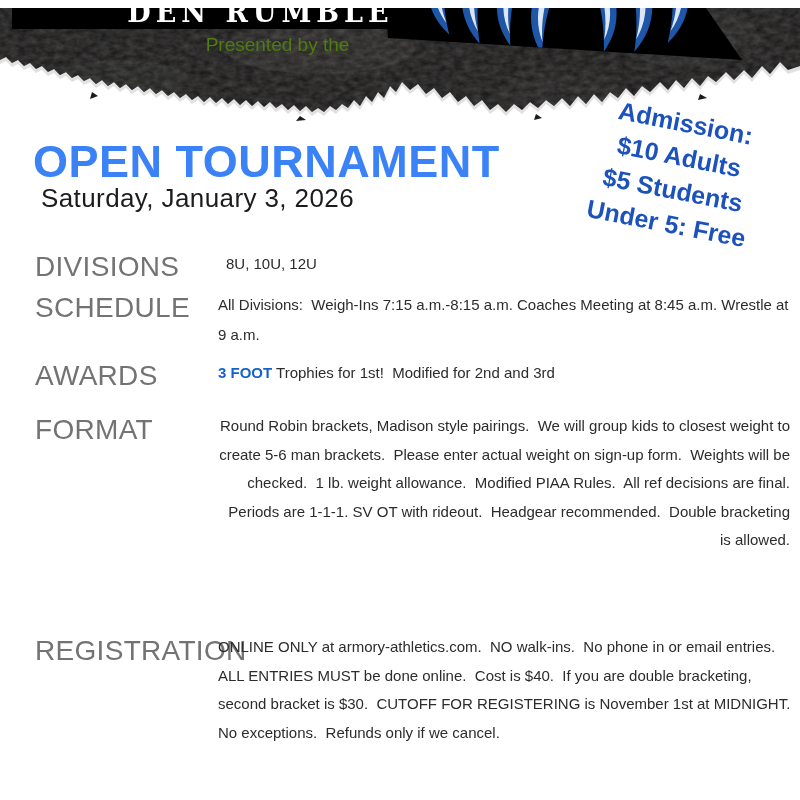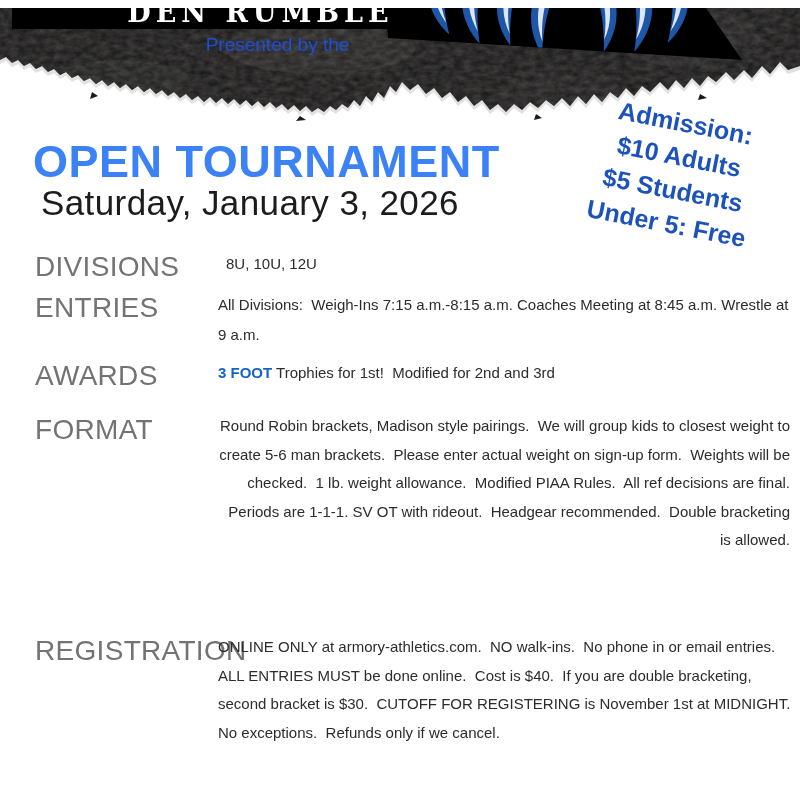--- a/index.html
+++ b/index.html
@@ -10,35 +10,35 @@
   }
   
   .header-svg{position:absolute;left:0;top:0;width:800px;height:132px;display:block;}
   .den-rumble{
     position:absolute;left:103px;top:-11px;width:315px;text-align:center;
     font-family:"DejaVu Serif", serif;font-weight:bold;font-size:27px;
     letter-spacing:5px;color:#ffffff;white-space:nowrap;
   }
   .presented{
     position:absolute;left:135px;top:25px;width:285px;text-align:center;
-    font-size:19px;line-height:24px;color:#1d4ed8;font-weight:400;
+    font-size:19px;line-height:24px;color:#4d7c0f;font-weight:400;
   }
   .admission{
     position:absolute;left:548px;top:97px;width:256px;text-align:center;
     transform:rotate(11deg);transform-origin:50% 50%;
     font-size:25px;line-height:34px;font-weight:bold;color:#1c52bb;
   }
   
   .page-title{
     position:absolute;left:33px;top:128px;
     font-size:45px;font-weight:800;letter-spacing:.5px;color:#3b82f6;white-space:nowrap;
   }
   .event-date{
     position:absolute;left:41px;top:175px;
-    font-size:35px;color:#1c1c1c;letter-spacing:.4px;white-space:nowrap;
+    font-size:26px;color:#1c1c1c;letter-spacing:.4px;white-space:nowrap;
   }
   .row{position:absolute;left:0;width:800px;}
   .row-label{
     position:absolute;left:35px;top:0;
     font-size:28px;font-weight:400;letter-spacing:.3px;color:#737373;white-space:nowrap;
   }
   .row-text{
     position:absolute;left:218px;top:-2px;width:575px;
     font-size:15px;line-height:30px;color:#2c2c2c;white-space:pre-wrap;
   }
@@ -128,21 +128,21 @@
 
   <div class="page-title">OPEN TOURNAMENT</div>
   <div class="event-date">Saturday, January 3, 2026</div>
 
   <div class="row row-divisions">
     <span class="row-label">DIVISIONS</span>
     <span class="row-text">8U, 10U, 12U</span>
   </div>
 
   <div class="row row-schedule">
-    <span class="row-label">ENTRIES</span>
+    <span class="row-label">SCHEDULE</span>
     <span class="row-text">All Divisions:  Weigh-Ins 7:15 a.m.-8:15 a.m. Coaches Meeting at 8:45 a.m. Wrestle at 9 a.m.</span>
   </div>
 
   <div class="row row-awards">
     <span class="row-label">AWARDS</span>
     <span class="row-text"><span class="hl-blue">3 FOOT</span><span> Trophies for 1st!  Modified for 2nd and 3rd</span></span>
   </div>
 
   <div class="row row-format">
     <span class="row-label">FORMAT</span>

